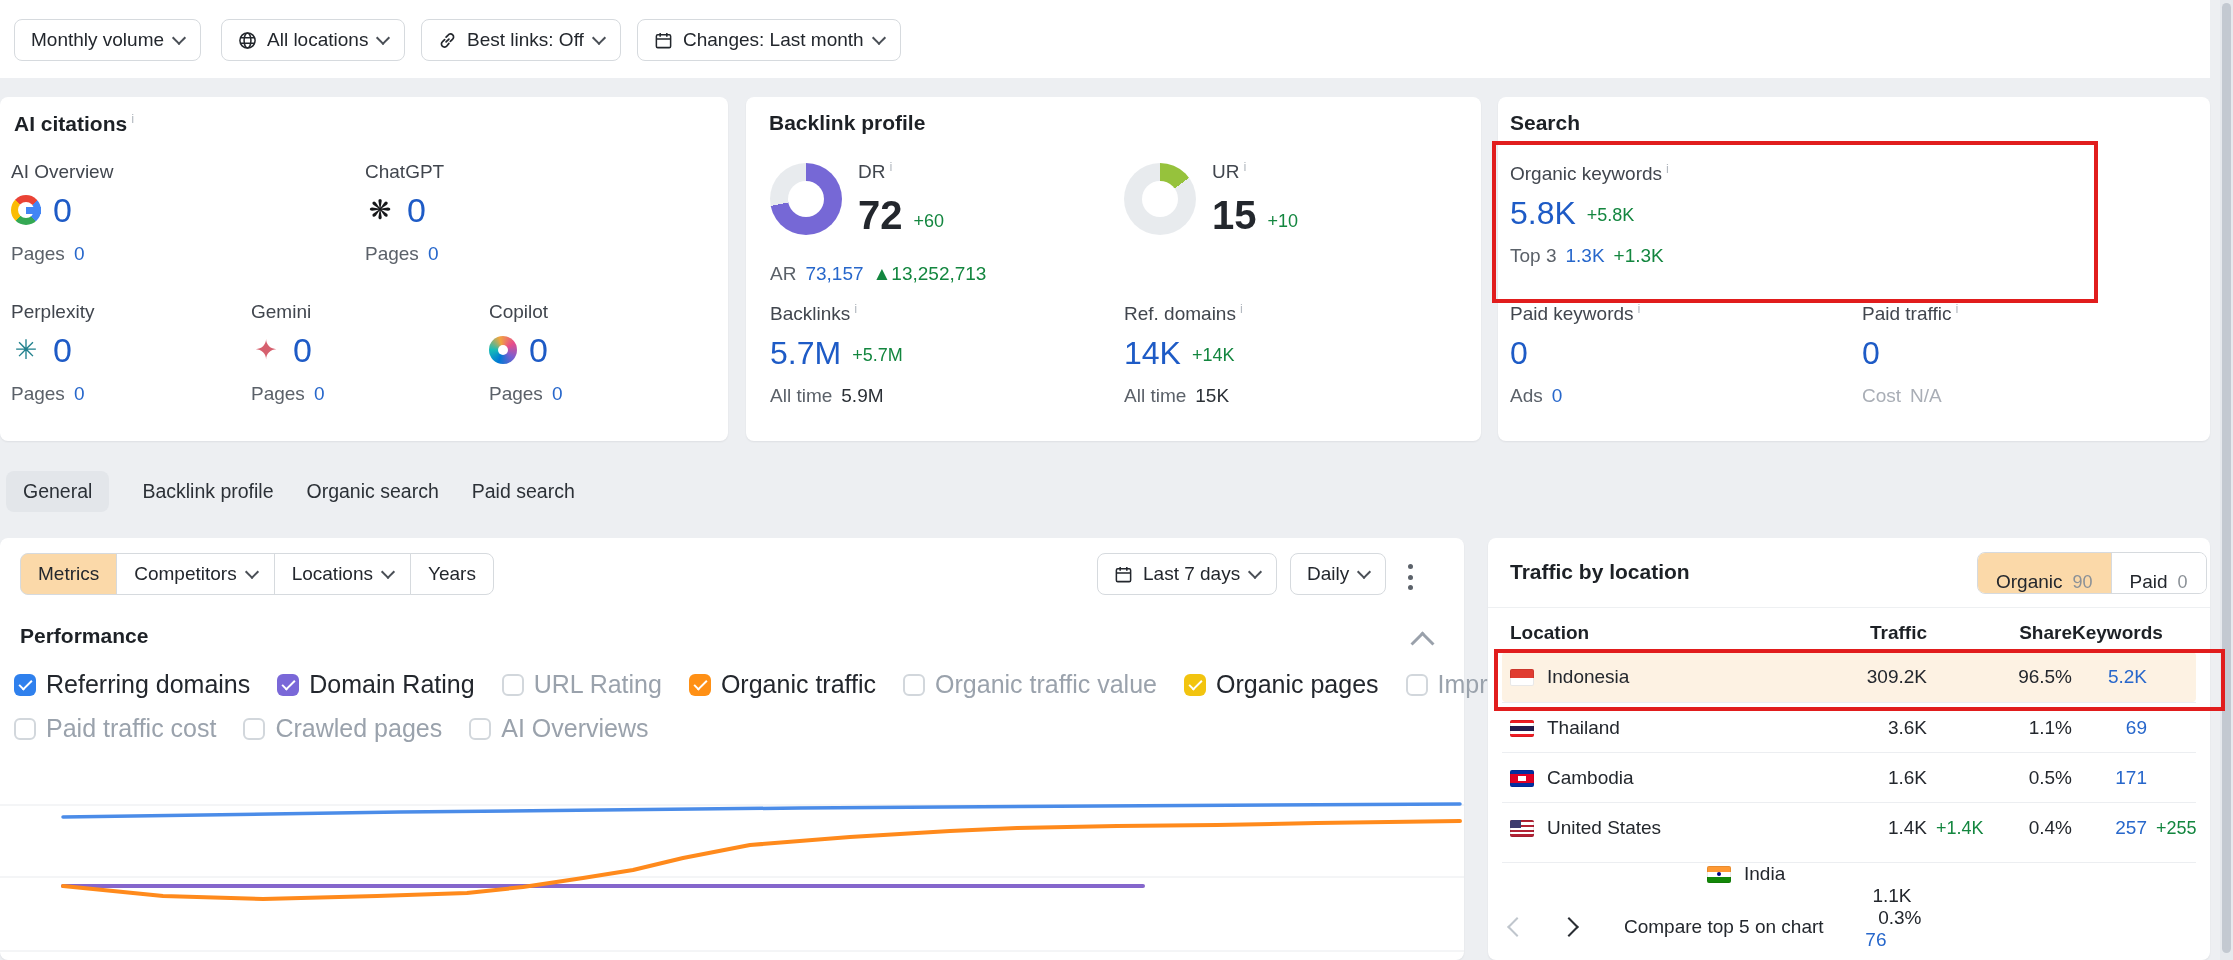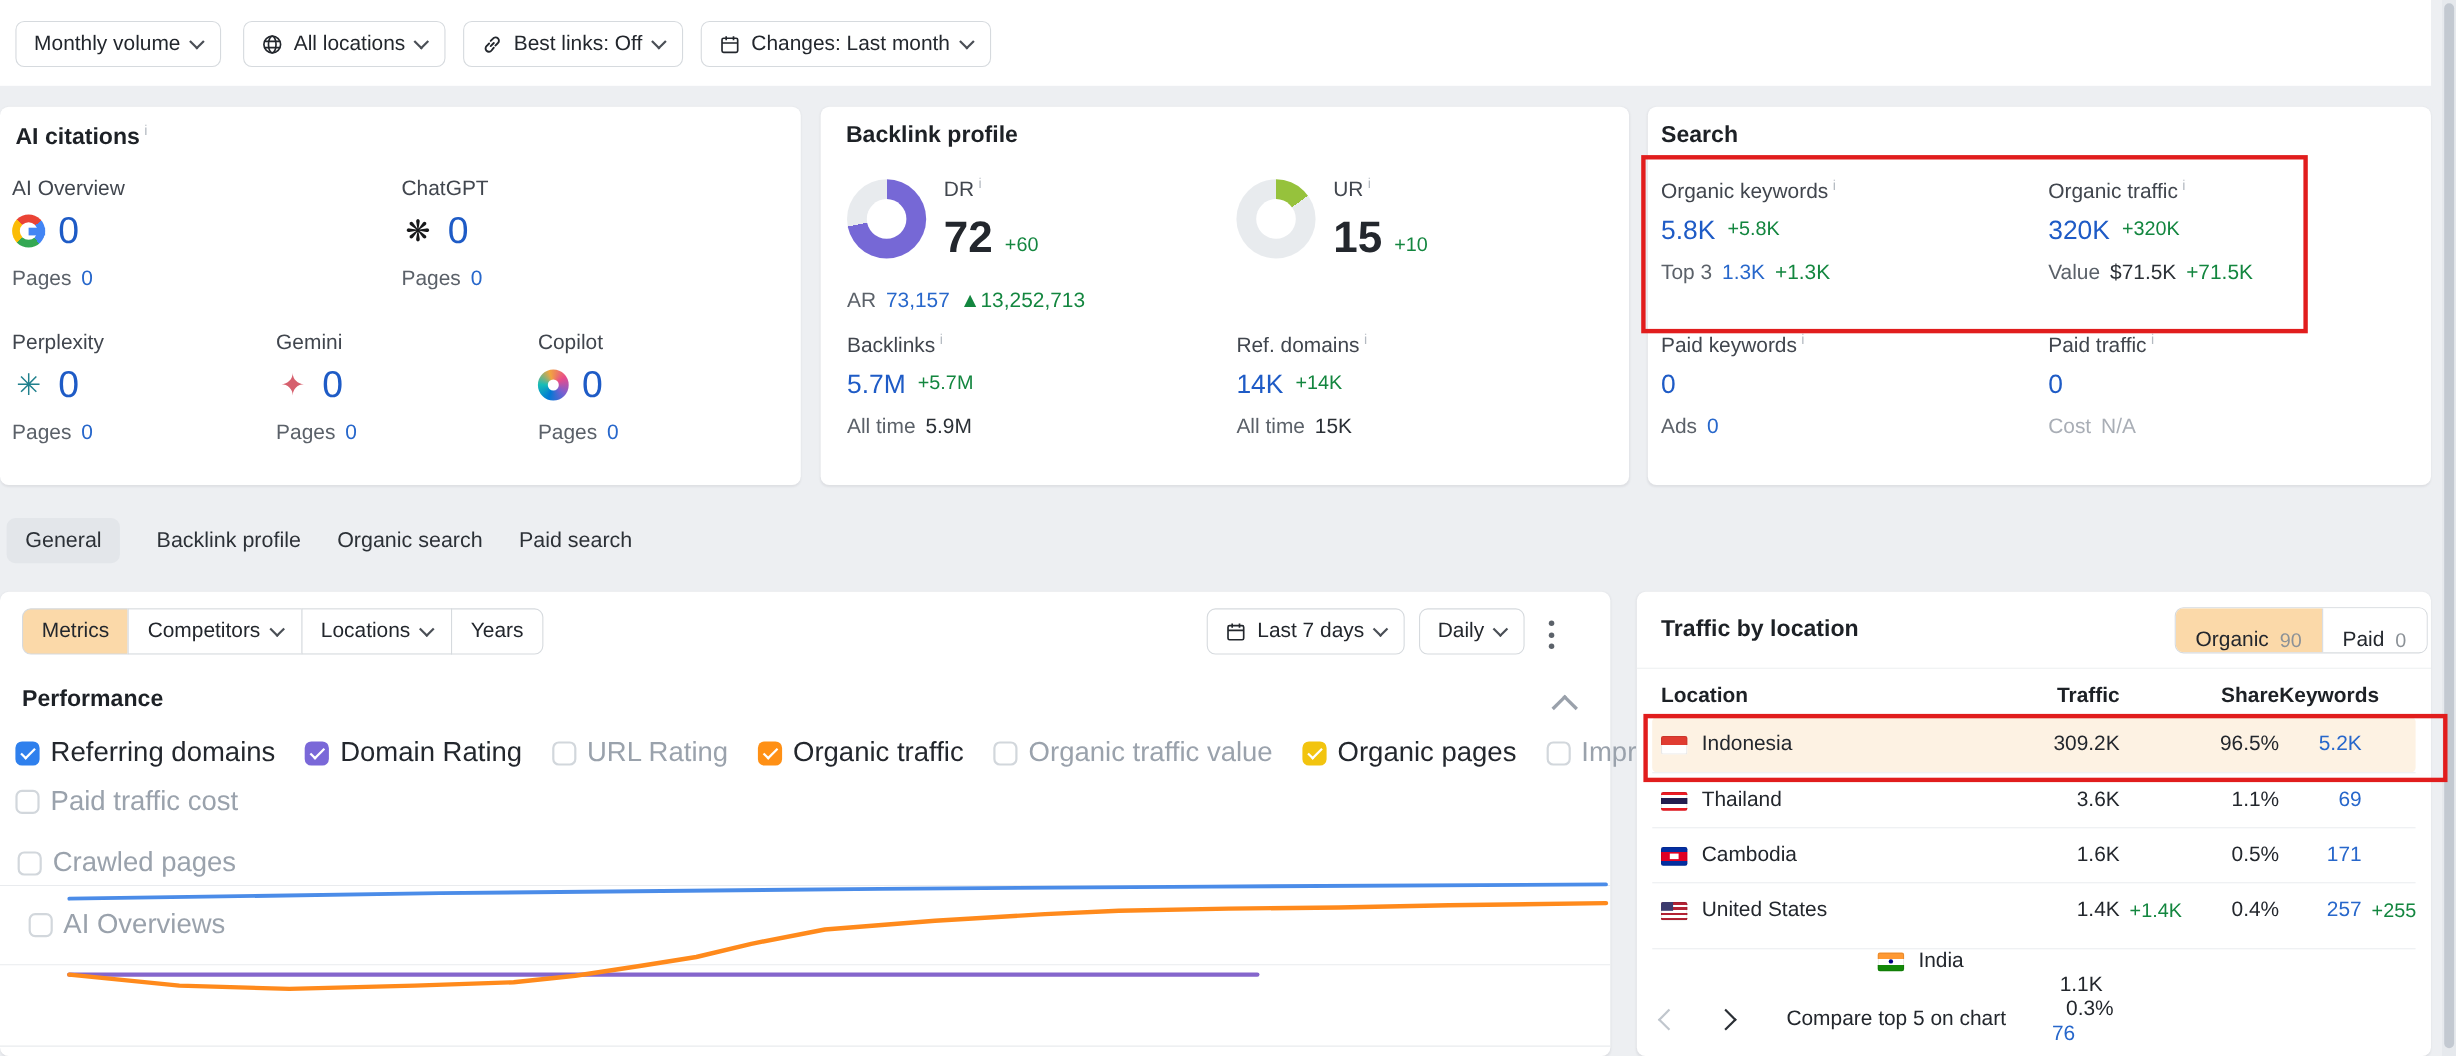--- a/index.html
+++ b/index.html
@@ -8,21 +8,21 @@
   
   .toolbar{position:absolute;left:0;top:0;width:2210px;height:78px;background:#fff;}
   .tbtn{position:absolute;top:19px;height:42px;display:inline-flex;align-items:center;gap:10px;padding:0 16px;background:#fff;border:1px solid #d6dade;border-radius:8px;font-size:19px;color:#23272d;font-family:inherit;cursor:pointer;box-sizing:border-box;}
   .chev{display:inline-block;width:8px;height:8px;border-right:2px solid #4a4f56;border-bottom:2px solid #4a4f56;transform:rotate(45deg);margin-bottom:4px;}
   
   .ctitle{position:absolute;left:14px;top:14px;margin:0;font-size:21px;font-weight:700;color:#1d2126;}
   sup.info{color:#b4bac1;font-size:13px;margin-left:4px;font-weight:400;}
   .mblock{position:absolute;}
   .mlabel{font-size:19px;color:#41464e;}
   .bigrow{display:flex;align-items:flex-end;gap:11px;margin-top:12px;}
-  .big{font-size:24px;color:#1e5bc6;font-weight:500;line-height:1;}
+  .big{font-size:32px;color:#1e5bc6;font-weight:500;line-height:1;}
   .big.dark{color:#23272d;font-weight:700;font-size:40px;}
   .chg{font-size:18px;color:#13863f;padding-bottom:3px;}
   .srow{margin-top:16px;font-size:19px;color:#5b6169;display:flex;gap:9px;align-items:baseline;}
   .srow .lk{color:#2767cb;}
   .srow .dk{color:#2b3036;}
   .srow .gn{color:#13863f;}
   .srow.muted,.srow.muted span{color:#a9aeb6;}
   
   .aival{display:flex;align-items:center;gap:12px;margin-top:10px;}
   .aival .num{font-size:34px;color:#1e5bc6;font-weight:500;line-height:1;}
@@ -249,32 +249,20 @@
       <div class="bigrow">
           <a class="big">5.8K</a>
           <span class="chg">+5.8K</span>
         </div>
       <div class="srow">
           <span>Top 3</span>
           <a class="lk">1.3K</a>
           <span class="gn">+1.3K</span>
         </div>
     </div>
-    <div class="mblock" style="left:364px;top:64px;">
-      <div class="mlabel"><span>Organic traffic</span><sup class="info">i</sup></div>
-      <div class="bigrow">
-          <a class="big">320K</a>
-          <span class="chg">+320K</span>
-        </div>
-      <div class="srow">
-          <span>Value</span>
-          <span class="dk">$71.5K</span>
-          <span class="gn">+71.5K</span>
-        </div>
-    </div>
     <div class="mblock" style="left:12px;top:204px;">
       <div class="mlabel"><span>Paid keywords</span><sup class="info">i</sup></div>
       <div class="bigrow">
           <a class="big">0</a>
         </div>
       <div class="srow">
           <span>Ads</span>
           <a class="lk">0</a>
         </div>
     </div>
@@ -360,21 +348,21 @@
         </label>
       <label class="cbx">
           <span class="cb"></span>
           <span>Impressions</span>
         </label>
       <label class="cbx on">
           <span class="cb c-green"></span>
           <span>Paid traffic</span>
         </label>
     </div>
-    <div class="cbrow" style="left:14px;top:176px;flex-direction:column;">
+    <div class="cbrow" style="left:14px;top:176px;">
       <label class="cbx">
           <span class="cb"></span>
           <span>Paid traffic cost</span>
         </label>
       <label class="cbx">
           <span class="cb"></span>
           <span>Crawled pages</span>
         </label>
       <label class="cbx">
           <span class="cb"></span>

